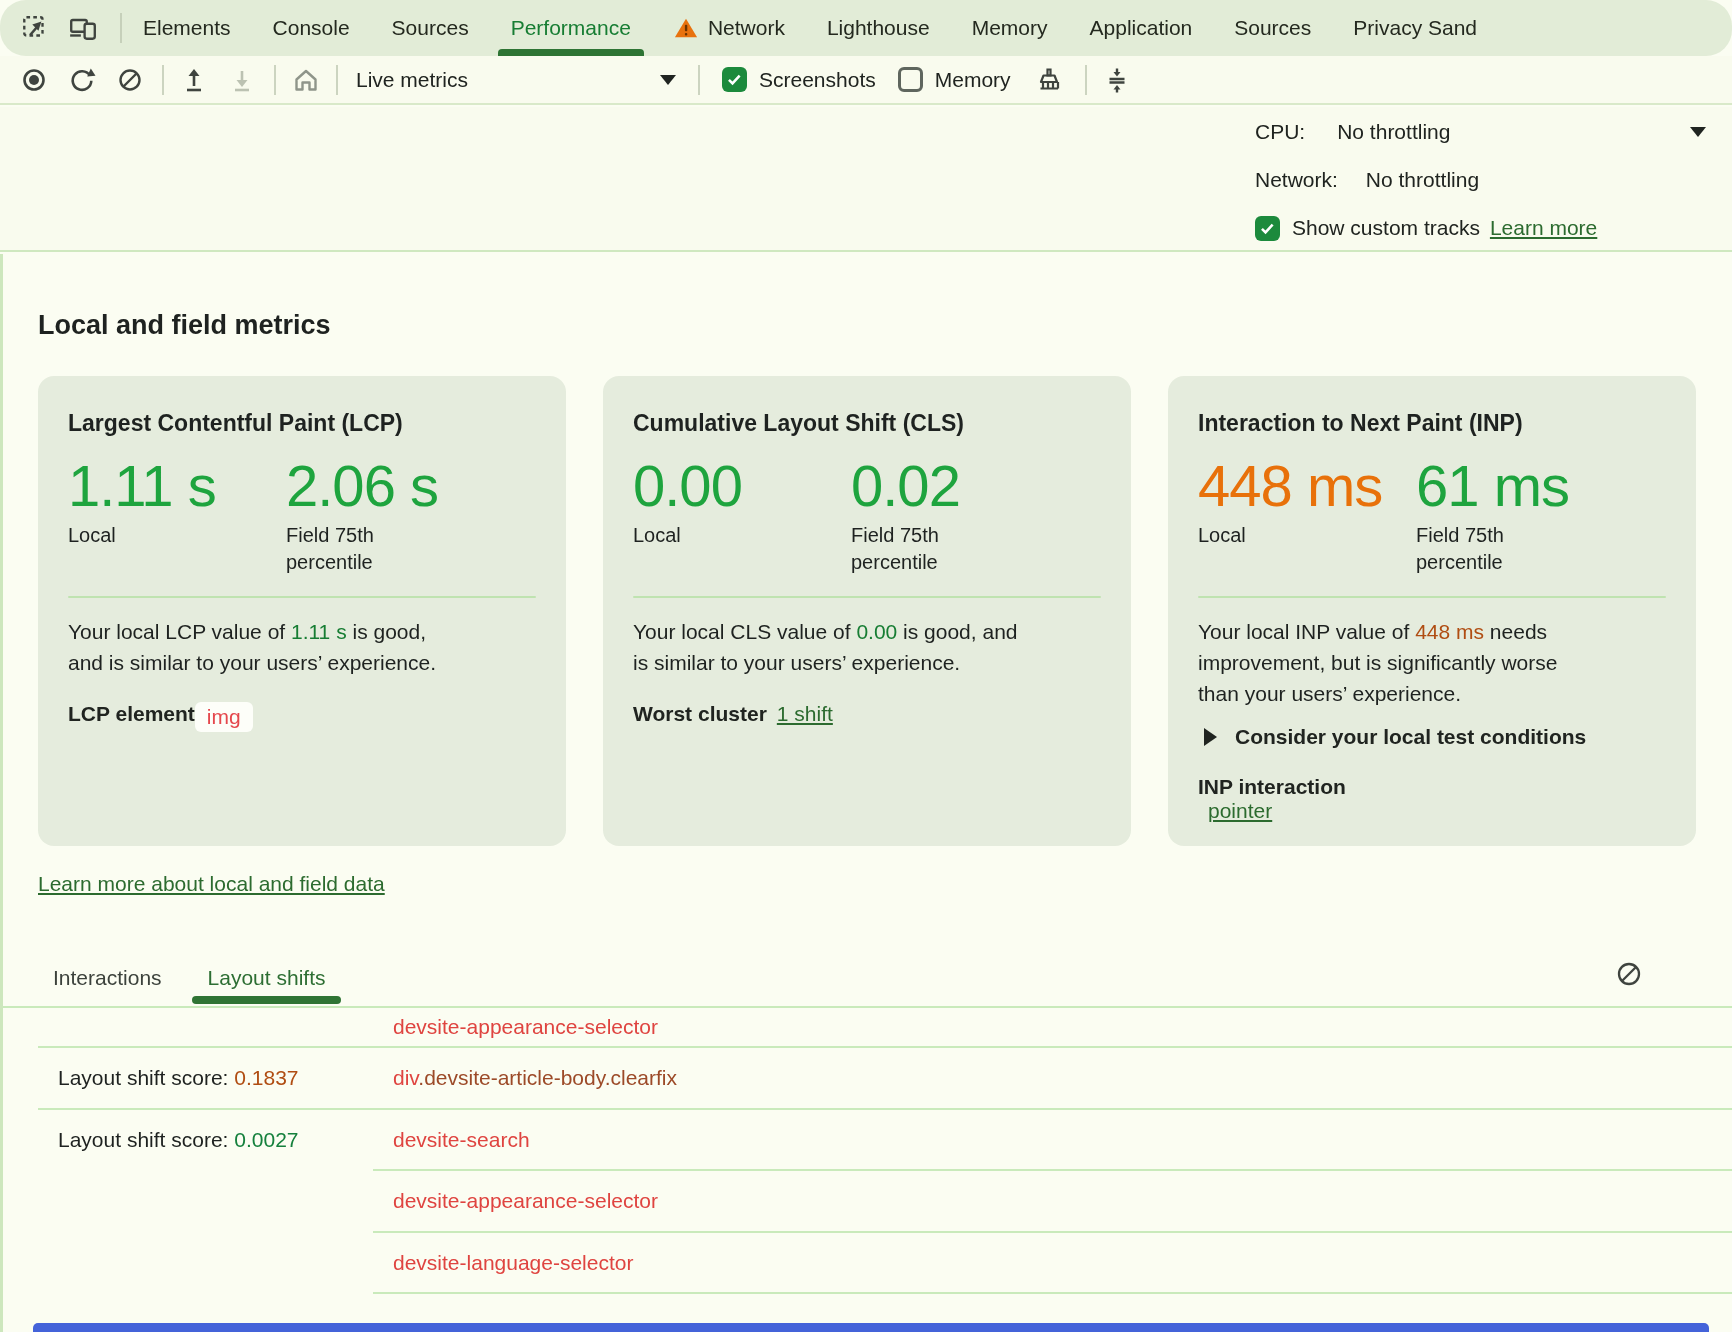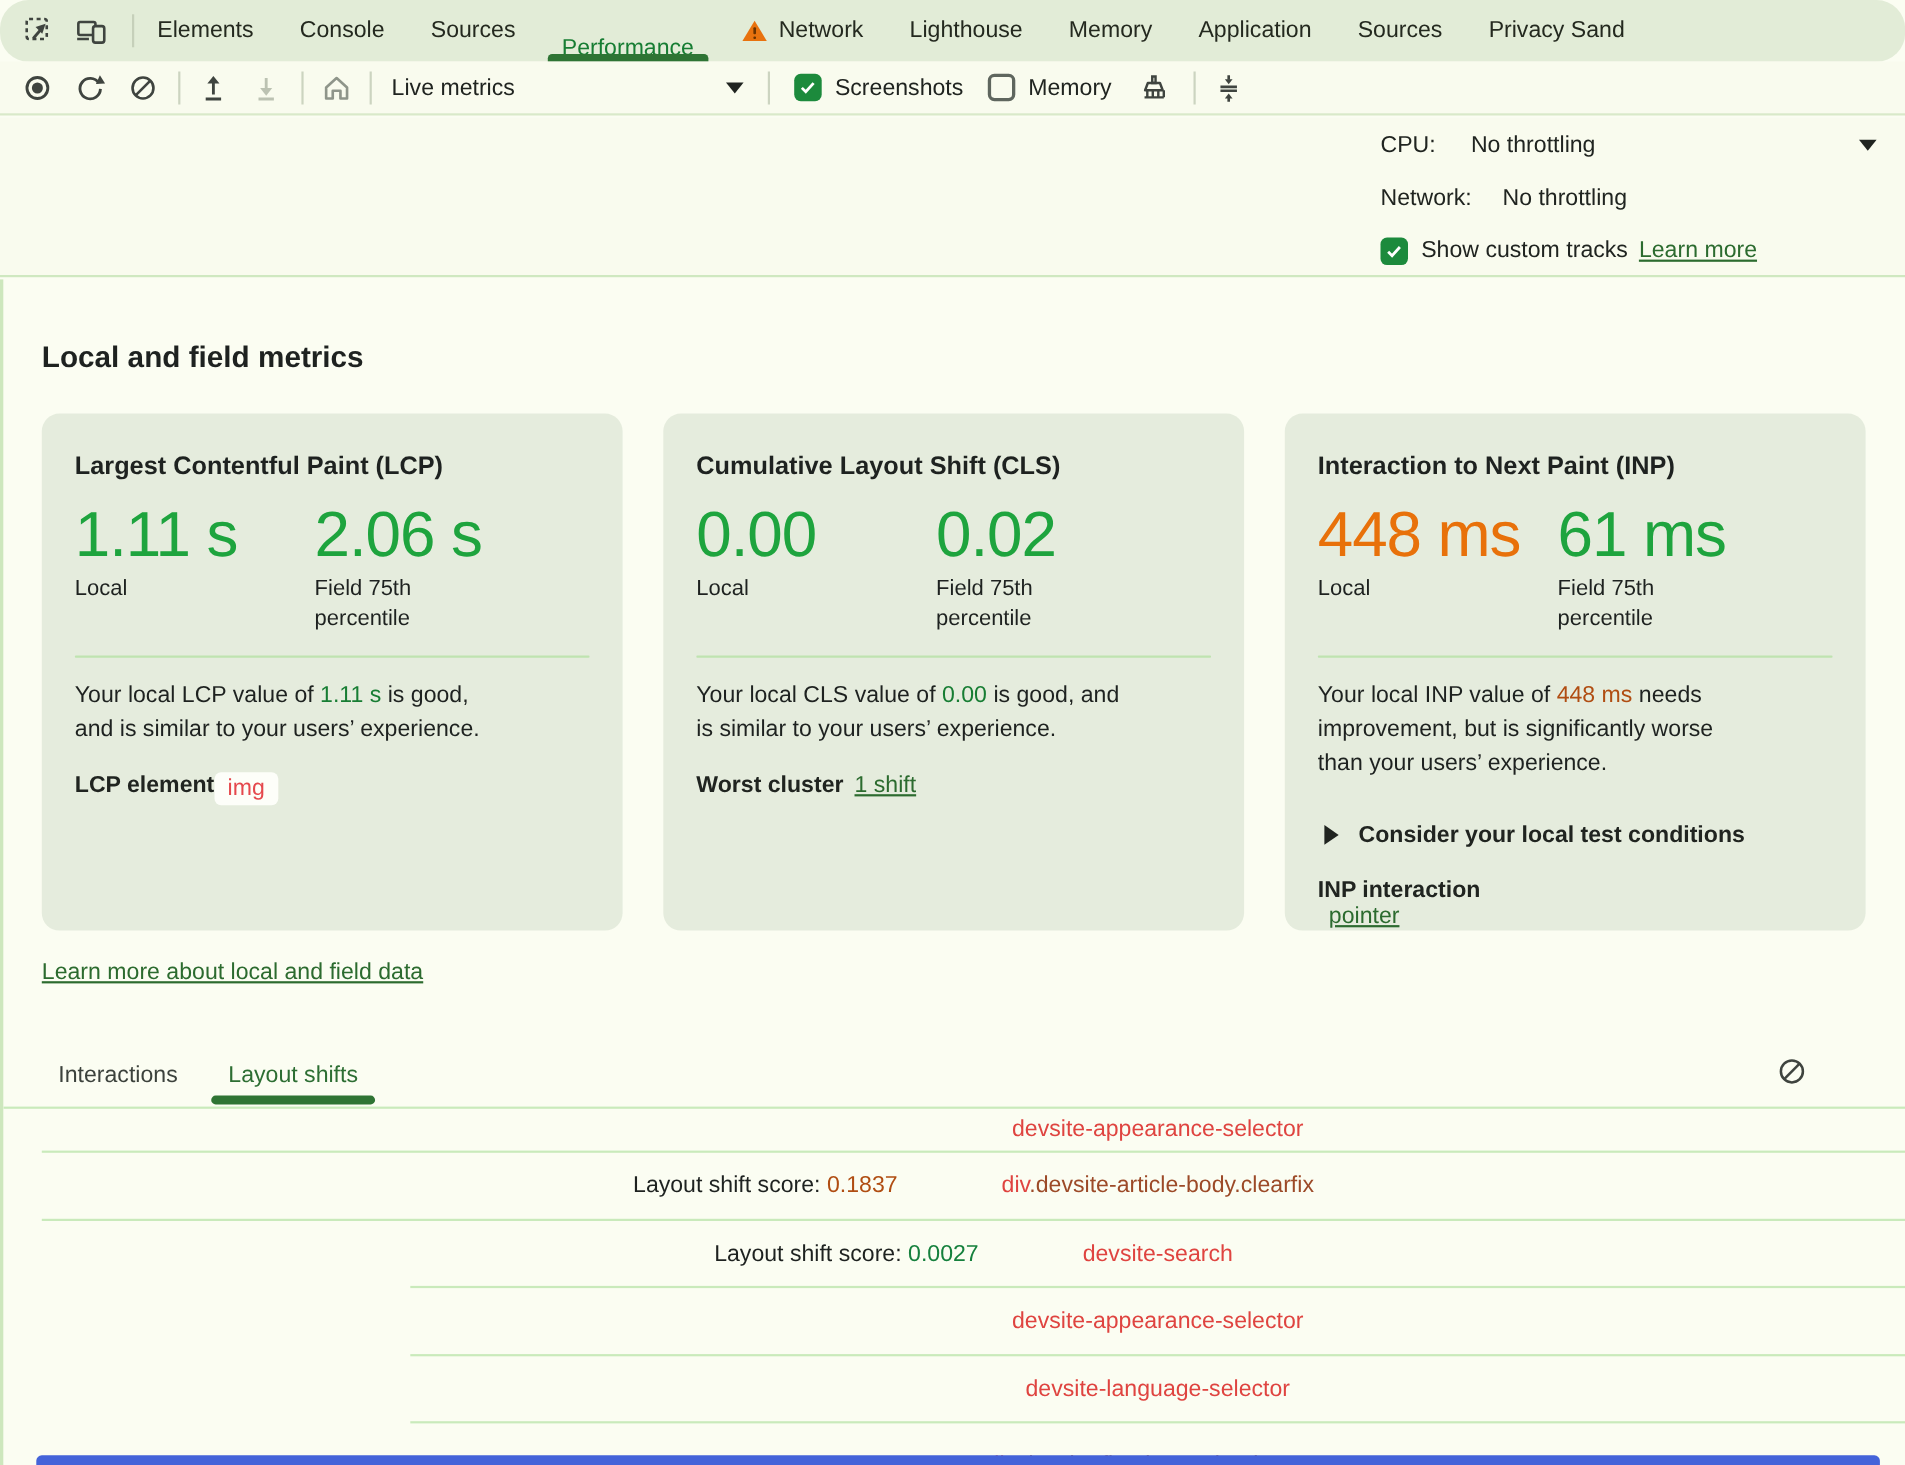--- a/index.html
+++ b/index.html
@@ -10,21 +10,21 @@
   
   .tabbar { position:absolute; top:0; left:0; right:0; height:56px; background:#e2ecd7;
             display:flex; align-items:center; white-space:nowrap;border-radius:26px; }
   .tabbar .winicon { width:30px; height:30px; color:#3f443f; flex:0 0 auto; }
   .winicon.i1 { margin-left:20px; }
   .winicon.i2 { margin-left:18px; }
   .tb-sep { width:2px; height:30px; background:#c6d0ba; margin-left:22px; flex:0 0 auto; }
   .tab { padding:0 21px; height:56px; display:flex; align-items:center; font-size:21px;
          color:#24291f; position:relative; flex:0 0 auto; }
   .tab:first-of-type { margin-left:8px; }
-  .tab.active { color:#177d33;align-items:flex-end; }
+  .tab.active { color:#177d33; }
   .tab.active::after { content:""; position:absolute; left:8px; right:8px; bottom:0;
                        height:7px; border-radius:4px 4px 0 0; background:#2e7434; }
   .tab .warn { width:26px; height:24px; margin-right:9px; }
 
   
   .toolbar { position:absolute; top:56px; left:0; right:0; height:49px; background:#f9fbee;
              border-bottom:2px solid #d9e9c9; display:flex; align-items:center; }
   .tool { width:28px; height:28px; color:#3f443f; flex:0 0 auto; }
   .tool.dis { color:#bcc2b2; }
   .tool.gray { color:#8f958a; }
@@ -68,38 +68,38 @@
   .mval.bad  { color:#e8710a; }
   .mlab { font-size:20px; line-height:27px; margin-top:6px; color:#1e2220; white-space:pre-line; }
   .cdiv { height:2px; background:#bfe3b0; margin-top:20px; border-radius:1px; }
   .cpara { margin-top:18px; font-size:21px; line-height:31px; color:#1e2220; white-space:pre-line; }
   .hl-good { color:#177d33; }
   .hl-bad  { color:#b04d12; }
   .cfoot { margin-top:24px; font-size:21px; display:flex; align-items:flex-start; }
   .cfoot .flabel { font-weight:bold; }
   .pill { background:#fdfef9; color:#e5484d; border-radius:6px; padding:3px 12px; }
   .cfoot .link { margin-left:10px; font-weight:normal; }
-  .disc-row { margin-top:38px; display:flex; align-items:center; font-size:21px; font-weight:bold;text-align:right; }
+  .disc-row { margin-top:16px; display:flex; align-items:center; font-size:21px; font-weight:bold;text-align:right; }
   .disc-tri { width:0; height:0; border-left:13px solid #202420; border-top:9px solid transparent;
               border-bottom:9px solid transparent; margin-right:18px; margin-left:6px; }
   .inp-foot { margin-top:26px;flex-direction:column; }
 
   .learn-link { position:absolute; left:35px; top:618px; font-size:21px; }
 
   
   .logs-tabs { position:absolute; left:34px; top:700px; display:flex; gap:14px; height:48px; align-items:center; }
   .ltab { padding:0 16px; font-size:21px; color:#3c423c; position:relative; height:48px;
           display:flex; align-items:center; }
   .ltab.active { color:#2d6e33; }
   .ltab.active::after { content:""; position:absolute; left:0; right:0; bottom:-2px; height:8px;
                         border-radius:5px; background:#2f7434; }
   .logs-clear { position:absolute; left:1612px; top:706px; width:28px; height:28px; color:#3f443f; }
   .logs-border { position:absolute; left:0; right:0; top:752px; height:2px; background:#c9eabb; }
   .rows { position:absolute; left:0; right:0; top:754px; }
-  .lrow { display:flex; align-items:center; padding-left:35px; font-size:21px;justify-content:center; }
+  .lrow { display:flex; align-items:center; padding-left:55px; font-size:21px; }
   .lrow .scorecell { width:335px; flex:0 0 auto; color:#1e2220; }
   .score-bad  { color:#b04d12; }
   .score-good { color:#15803d; }
   .elname { color:#df4440; }
   .elclasses { color:#9c4a28; }
   .rdiv { height:2px; background:#c9eabb; }
   .rdiv.full { margin-left:35px; }
   .rdiv.indent { margin-left:370px; }
   .h38{height:38px;} .h60{height:60px;} .h59{height:59px;} .h50{height:50px; align-items:flex-end; padding-bottom:0;}
   .h50 .scorecell, .h50 span { padding-bottom:0; }

